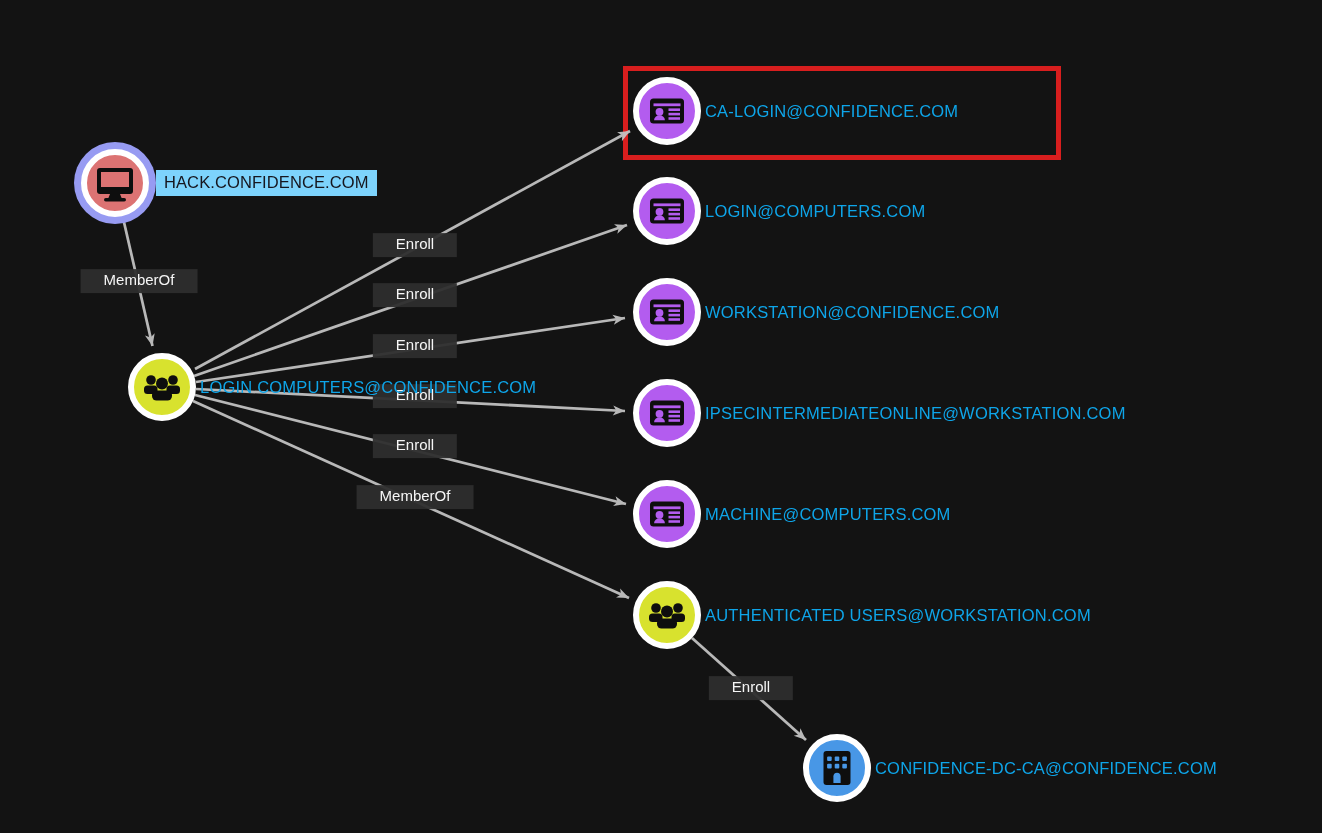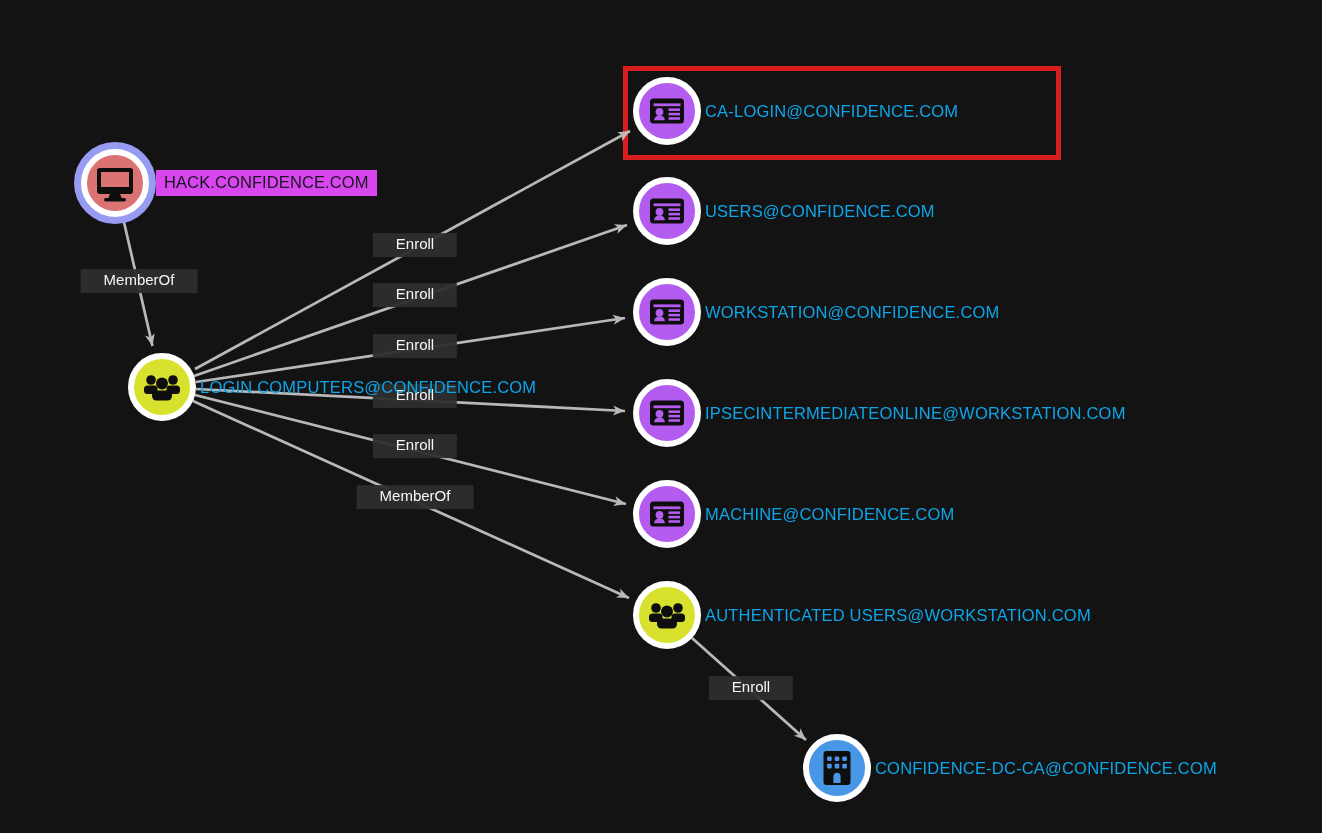--- a/index.html
+++ b/index.html
@@ -23,21 +23,21 @@
     position:absolute;transform:translate(-50%,-50%);left:0;top:0;
     width:56px;height:56px;border-radius:50%;border:6px solid #ffffff;
     display:flex;align-items:center;justify-content:center;
   }
   .circle.sel{box-shadow:0 0 0 7px #979bf2;}
   .node-label{
     position:absolute;top:0;transform:translateY(-50%);left:38px;
     white-space:nowrap;color:#0ea5e9;font-size:16.5px;letter-spacing:.2px;z-index:5;
   }
   .node-label.sel{
-    left:41px;background:#d946ef;color:#16161e;padding:3px 8px 4px;letter-spacing:.1px;
+    left:41px;background:#7dd3fc;color:#16161e;padding:3px 8px 4px;letter-spacing:.1px;
   }
   svg.icon{display:block;}
 </style>
 </head>
 <body>
 
 <div class="stage">
 
   <div class="highlight-box"></div>
 
@@ -112,21 +112,21 @@
       <svg class="icon" width="44" height="44" viewBox="-22 -22 44 44">
         <rect x="-17" y="-12.5" width="34" height="25" rx="3.5" fill="#0e0e0e"></rect>
         <rect x="-13.5" y="-7.6" width="27" height="2.8" fill="#b35cef"></rect>
         <circle cx="-7.5" cy="0.8" r="3.9" fill="#b35cef"></circle>
         <path d="M-12.9,9.3 a5.4,5 0 0 1 10.8,0 z" fill="#b35cef"></path>
         <rect x="1.5" y="-2.6" width="11.5" height="2.6" fill="#b35cef"></rect>
         <rect x="1.5" y="1.8" width="11.5" height="2.6" fill="#b35cef"></rect>
         <rect x="1.5" y="6.2" width="11.5" height="2.6" fill="#b35cef"></rect>
       </svg>
     </div>
-    <span class="node-label">USERS@CONFIDENCE.COM</span>
+    <span class="node-label">LOGIN@COMPUTERS.COM</span>
   </div>
 
   <div class="node" style="left:667px;top:312px">
     <div class="circle" style="background:#b35cef">
       <svg class="icon" width="44" height="44" viewBox="-22 -22 44 44">
         <rect x="-17" y="-12.5" width="34" height="25" rx="3.5" fill="#0e0e0e"></rect>
         <rect x="-13.5" y="-7.6" width="27" height="2.8" fill="#b35cef"></rect>
         <circle cx="-7.5" cy="0.8" r="3.9" fill="#b35cef"></circle>
         <path d="M-12.9,9.3 a5.4,5 0 0 1 10.8,0 z" fill="#b35cef"></path>
         <rect x="1.5" y="-2.6" width="11.5" height="2.6" fill="#b35cef"></rect>
@@ -157,21 +157,21 @@
       <svg class="icon" width="44" height="44" viewBox="-22 -22 44 44">
         <rect x="-17" y="-12.5" width="34" height="25" rx="3.5" fill="#0e0e0e"></rect>
         <rect x="-13.5" y="-7.6" width="27" height="2.8" fill="#b35cef"></rect>
         <circle cx="-7.5" cy="0.8" r="3.9" fill="#b35cef"></circle>
         <path d="M-12.9,9.3 a5.4,5 0 0 1 10.8,0 z" fill="#b35cef"></path>
         <rect x="1.5" y="-2.6" width="11.5" height="2.6" fill="#b35cef"></rect>
         <rect x="1.5" y="1.8" width="11.5" height="2.6" fill="#b35cef"></rect>
         <rect x="1.5" y="6.2" width="11.5" height="2.6" fill="#b35cef"></rect>
       </svg>
     </div>
-    <span class="node-label">MACHINE@CONFIDENCE.COM</span>
+    <span class="node-label">MACHINE@COMPUTERS.COM</span>
   </div>
 
   <div class="node" style="left:667px;top:615px">
     <div class="circle" style="background:#d8e22e">
       <svg class="icon" width="44" height="44" viewBox="-22 -22 44 44" fill="#0e0e0e">
         <circle cx="-11" cy="-7" r="4.8"></circle>
           <circle cx="11" cy="-7" r="4.8"></circle>
         <rect x="-18" y="-1.5" width="13.5" height="8.5" rx="3.5"></rect>
         <rect x="4.5" y="-1.5" width="13.5" height="8.5" rx="3.5"></rect>
         <circle cx="0" cy="-3.5" r="6"></circle>

